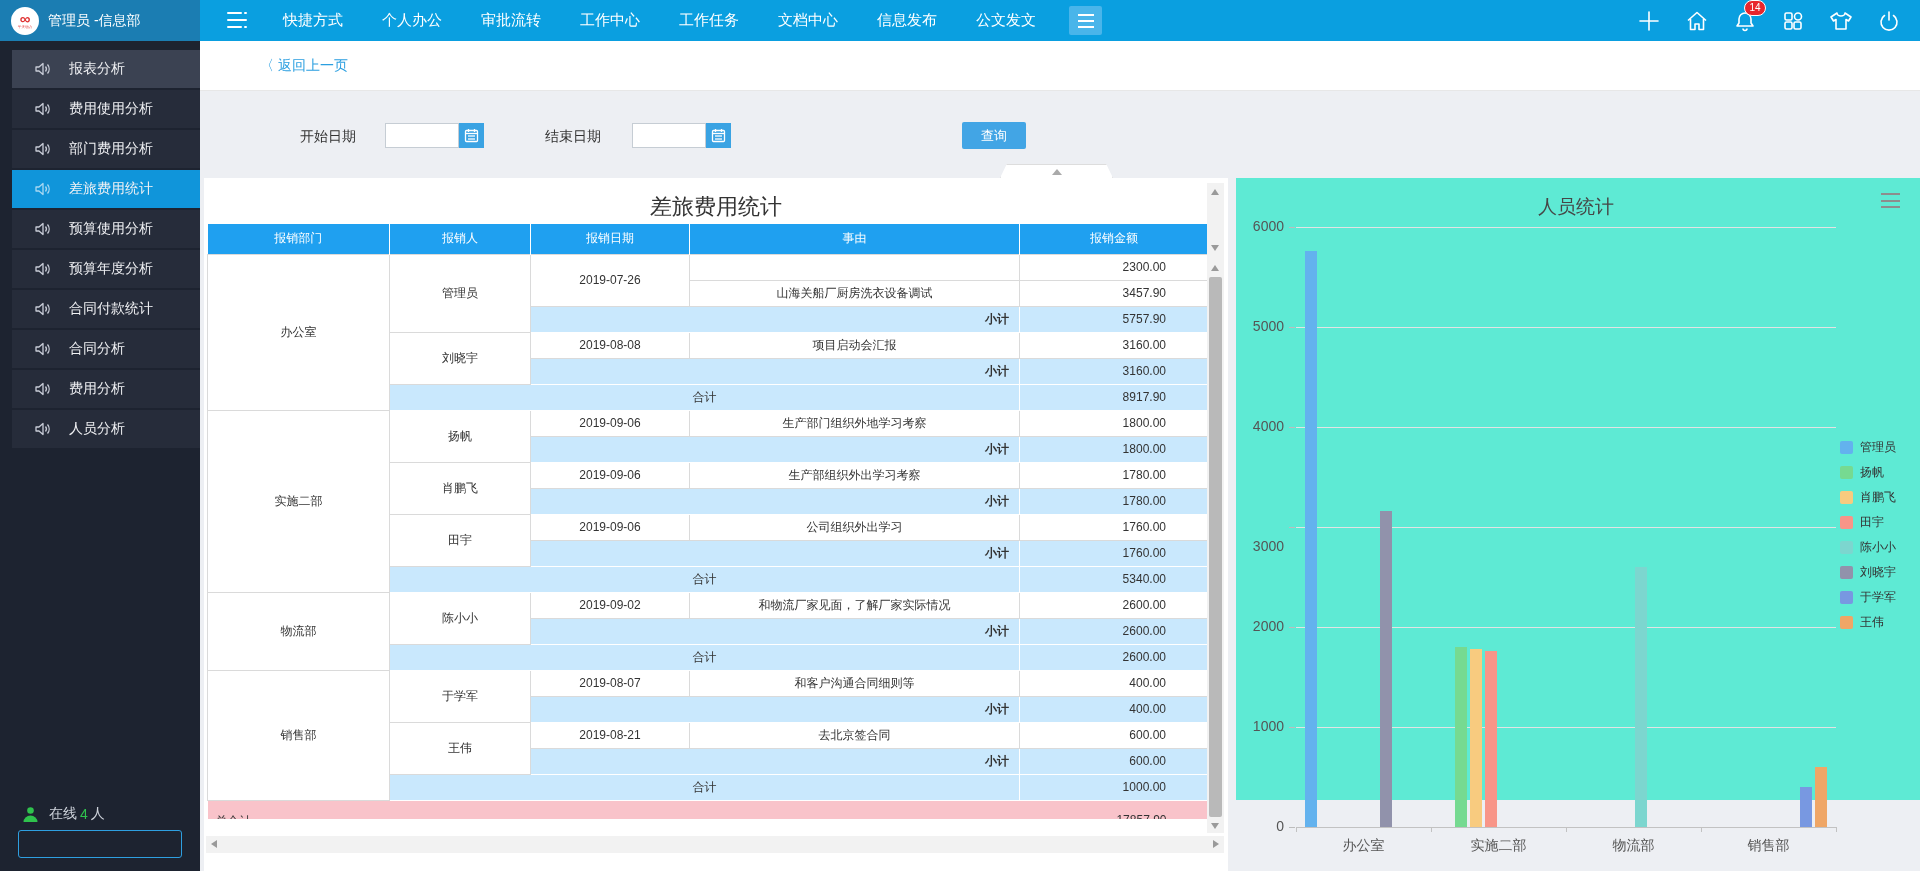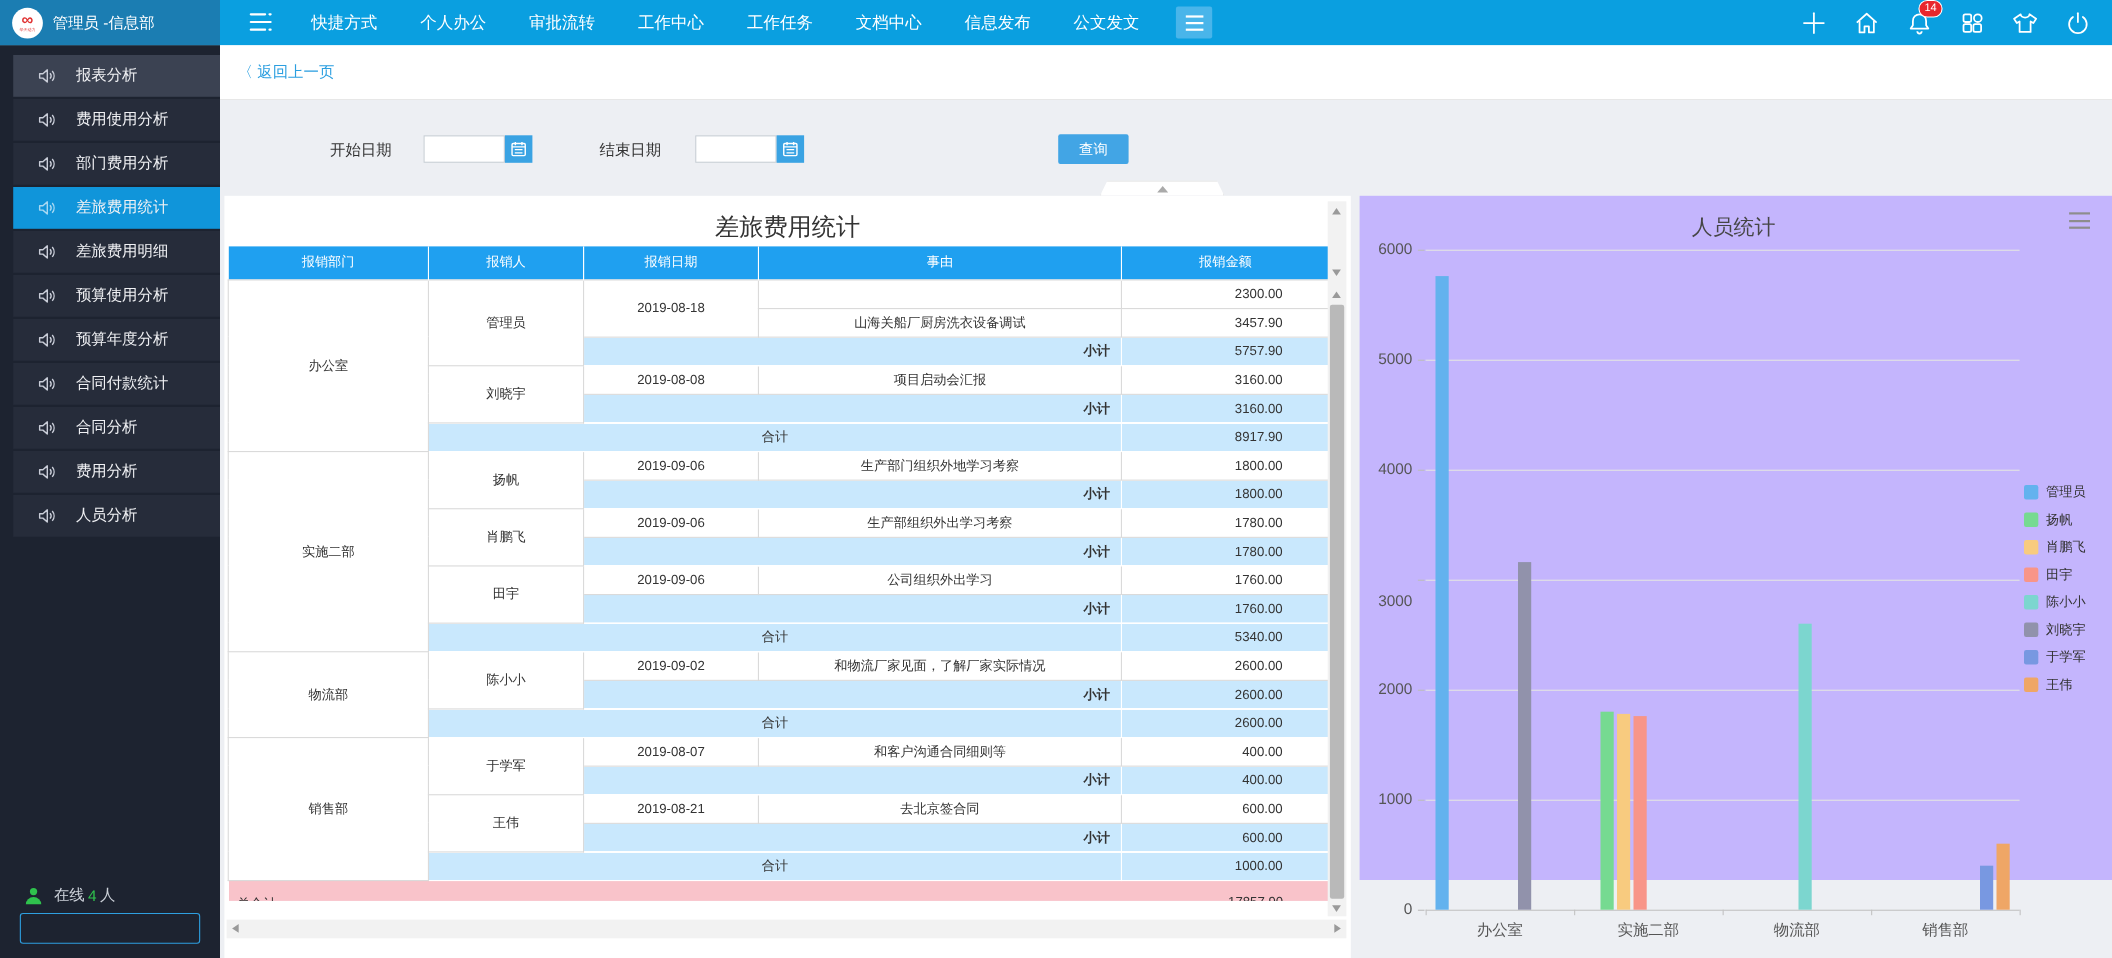--- a/index.html
+++ b/index.html
@@ -39,21 +39,21 @@
   .online .pico { margin-left:22px; margin-right:10px; display:flex; }
   .online b { color:#2fc24d; font-weight:normal; margin:0 3px; }
   .side-search { position:absolute; left:18px; bottom:13px; width:164px; height:28px;
     border:1px solid #2e9fe0; border-radius:3px; background:transparent; display:flex; align-items:center; }
   .side-search input { flex:1; height:24px; background:transparent; border:none; outline:none;
     color:#dde2ea; font-size:13px; padding:0 6px; font-family:inherit; }
   .side-search .mag { margin-right:7px; display:flex; }
 
   
   .breadcrumb { position:absolute; left:200px; top:41px; width:1720px; height:50px; background:#fff;
-    border-bottom:1px solid #e7e7e7; display:flex; align-items:center; }
+    border-bottom:1px solid #e7e7e7; display:flex; align-items:center;padding-left:44px; }
   .breadcrumb span { color:#2b9fe0; font-size:14px; margin-left:16px; cursor:pointer; }
   .filterbar { position:absolute; left:200px; top:92px; width:1720px; height:86px; }
   .flabel { position:absolute; top:36px; font-size:14px; color:#333; }
   .finput { position:absolute; top:31px; width:74px; height:25px; border:1px solid #c6cdd4; background:#fff;
     font-size:12px; padding:0 4px; outline:none; font-family:inherit; }
   .calbtn { position:absolute; top:31px; width:25px; height:25px; background:#3aa3e3; border:none;
     display:flex; align-items:center; justify-content:center; cursor:pointer; }
   .querybtn { position:absolute; left:762px; top:30px; width:64px; height:27px; background:#42a5e5;
     color:#fff; font-size:13px; border:none; border-radius:2px; cursor:pointer; font-family:inherit; }
   .collapse-tab { position:absolute; left:1000px; top:164px; width:113px; height:14px; background:#fff;
@@ -83,21 +83,21 @@
   .vsb { position:absolute; left:1003px; top:5px; width:17px; height:650px; background:#f2f2f2; }
   .vsb .thumb { position:absolute; left:2px; width:13px; background:#b9b9b9; border-radius:2px; }
   .hsb { position:absolute; left:2px; top:658px; width:1018px; height:17px; background:#f2f2f2; }
   .arr { position:absolute; width:0; height:0; }
   .arr.up { border-left:4px solid transparent; border-right:4px solid transparent; border-bottom:6px solid #9a9a9a; }
   .arr.dn { border-left:4px solid transparent; border-right:4px solid transparent; border-top:6px solid #9a9a9a; }
   .arr.lf { border-top:4px solid transparent; border-bottom:4px solid transparent; border-right:6px solid #9a9a9a; }
   .arr.rt { border-top:4px solid transparent; border-bottom:4px solid transparent; border-left:6px solid #9a9a9a; }
 
   
-  .chart-panel { position:absolute; left:1236px; top:178px; width:684px; height:622px; background:#c4b5fd; }
+  .chart-panel { position:absolute; left:1236px; top:178px; width:684px; height:622px; background:#5eead4; }
   .ch-title { position:absolute; left:70px; top:16px; width:540px; text-align:center; font-size:19px; color:#464646; }
   .ch-menu { position:absolute; right:20px; top:15px; width:19px; height:15px; cursor:pointer;
     display:flex; flex-direction:column; justify-content:space-between; }
   .ch-menu i { display:block; height:2px; background:#8d8d8d; }
   .gridline { position:absolute; height:1px; background:#e3e3e3; }
   .axisline { position:absolute; height:1px; background:#c2c2c2; }
   .ytick { position:absolute; height:1px; width:6px; background:#bcbcbc; }
   .xtick { position:absolute; width:1px; height:5px; background:#c2c2c2; }
   .ylab { position:absolute; width:50px; text-align:right; font-size:14px; color:#555; }
   .xlab { position:absolute; text-align:center; font-size:14px; color:#555; }
@@ -222,30 +222,20 @@
       </div>
       <div class="side-item active">
         <span class="sicon">
           <svg width="16" height="14" viewBox="0 0 16 14" fill="none" stroke="#a8d8f2" stroke-width="1.3" stroke-linejoin="round">
             <path d="M1 5 h3 l4-3.5 v11 L4 9 H1 z"></path>
             <path d="M10.5 4.5 a4 4 0 0 1 0 5"></path>
             <path d="M12.5 2.5 a7 7 0 0 1 0 9"></path>
           </svg>
         </span>
         <span>差旅费用统计</span>
-      </div>
-      <div class="side-item ">
-        <span class="sicon">
-          <svg width="16" height="14" viewBox="0 0 16 14" fill="none" stroke="#c9cdd8" stroke-width="1.3" stroke-linejoin="round">
-            <path d="M1 5 h3 l4-3.5 v11 L4 9 H1 z"></path>
-            <path d="M10.5 4.5 a4 4 0 0 1 0 5"></path>
-            <path d="M12.5 2.5 a7 7 0 0 1 0 9"></path>
-          </svg>
-        </span>
-        <span>差旅费用明细</span>
       </div>
       <div class="side-item ">
         <span class="sicon">
           <svg width="16" height="14" viewBox="0 0 16 14" fill="none" stroke="#c9cdd8" stroke-width="1.3" stroke-linejoin="round">
             <path d="M1 5 h3 l4-3.5 v11 L4 9 H1 z"></path>
             <path d="M10.5 4.5 a4 4 0 0 1 0 5"></path>
             <path d="M12.5 2.5 a7 7 0 0 1 0 9"></path>
           </svg>
         </span>
         <span>预算使用分析</span>
@@ -375,21 +365,21 @@
           <th>报销人</th>
           <th>报销日期</th>
           <th>事由</th>
           <th>报销金额</th>
         </tr>
       </thead>
     <tbody>
         <tr>
           <td rowspan="6">办公室</td>
           <td rowspan="3">管理员</td>
-          <td rowspan="2">2019-08-18</td>
+          <td rowspan="2">2019-07-26</td>
           <td></td>
           <td class="amt">2300.00</td>
         </tr>
         <tr>
           <td>山海关船厂厨房洗衣设备调试</td>
           <td class="amt">3457.90</td>
         </tr>
         <tr>
           <td class="sum lbl-r" rowspan="1" colspan="2">小计</td>
           <td class="sum amt">5757.90</td>

